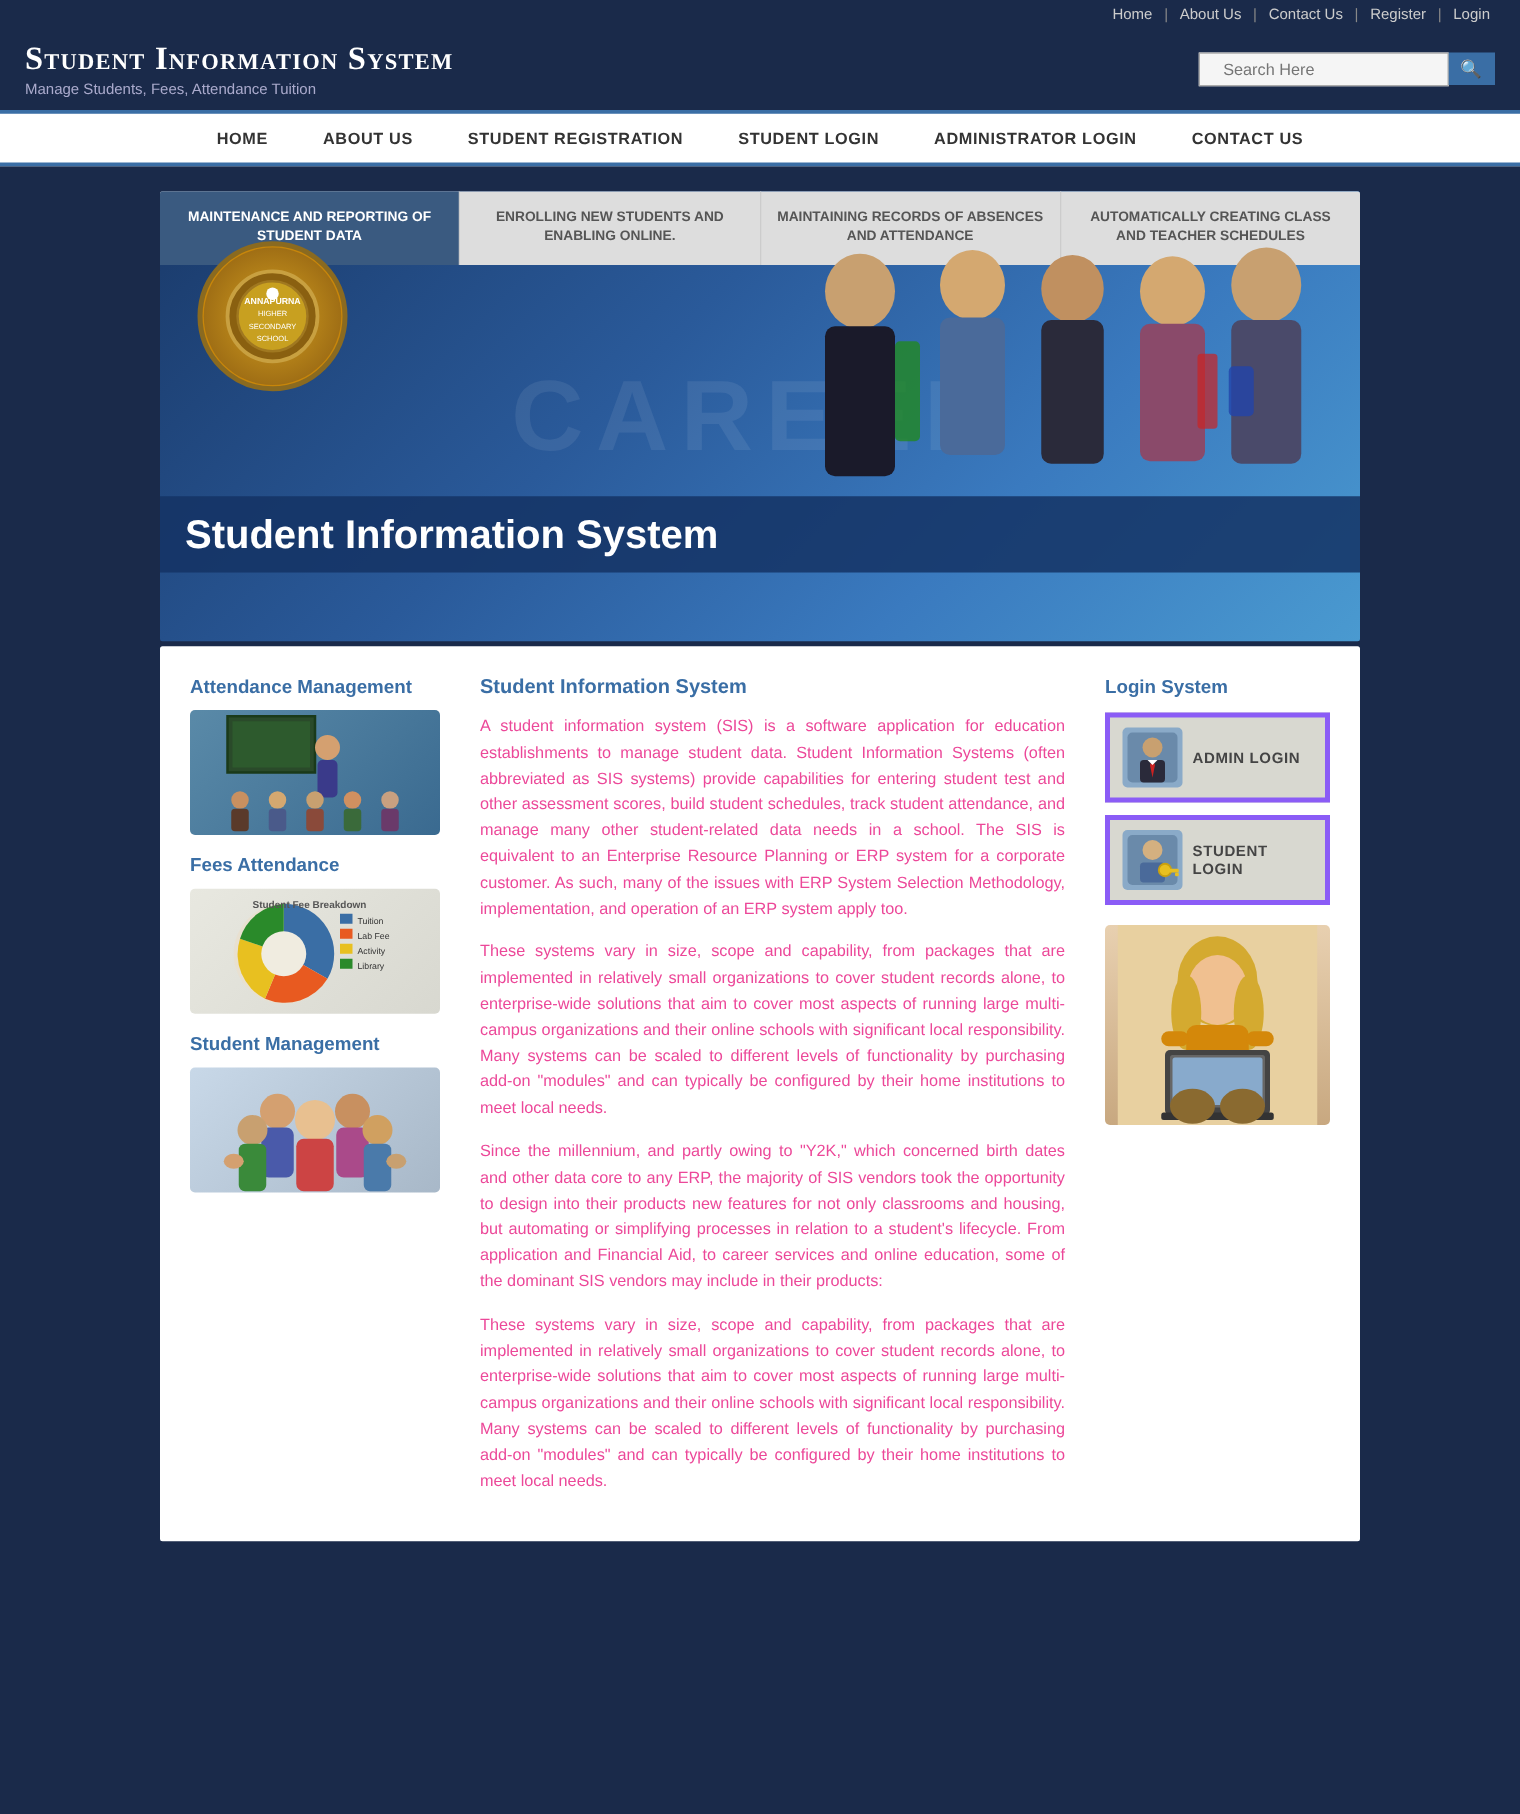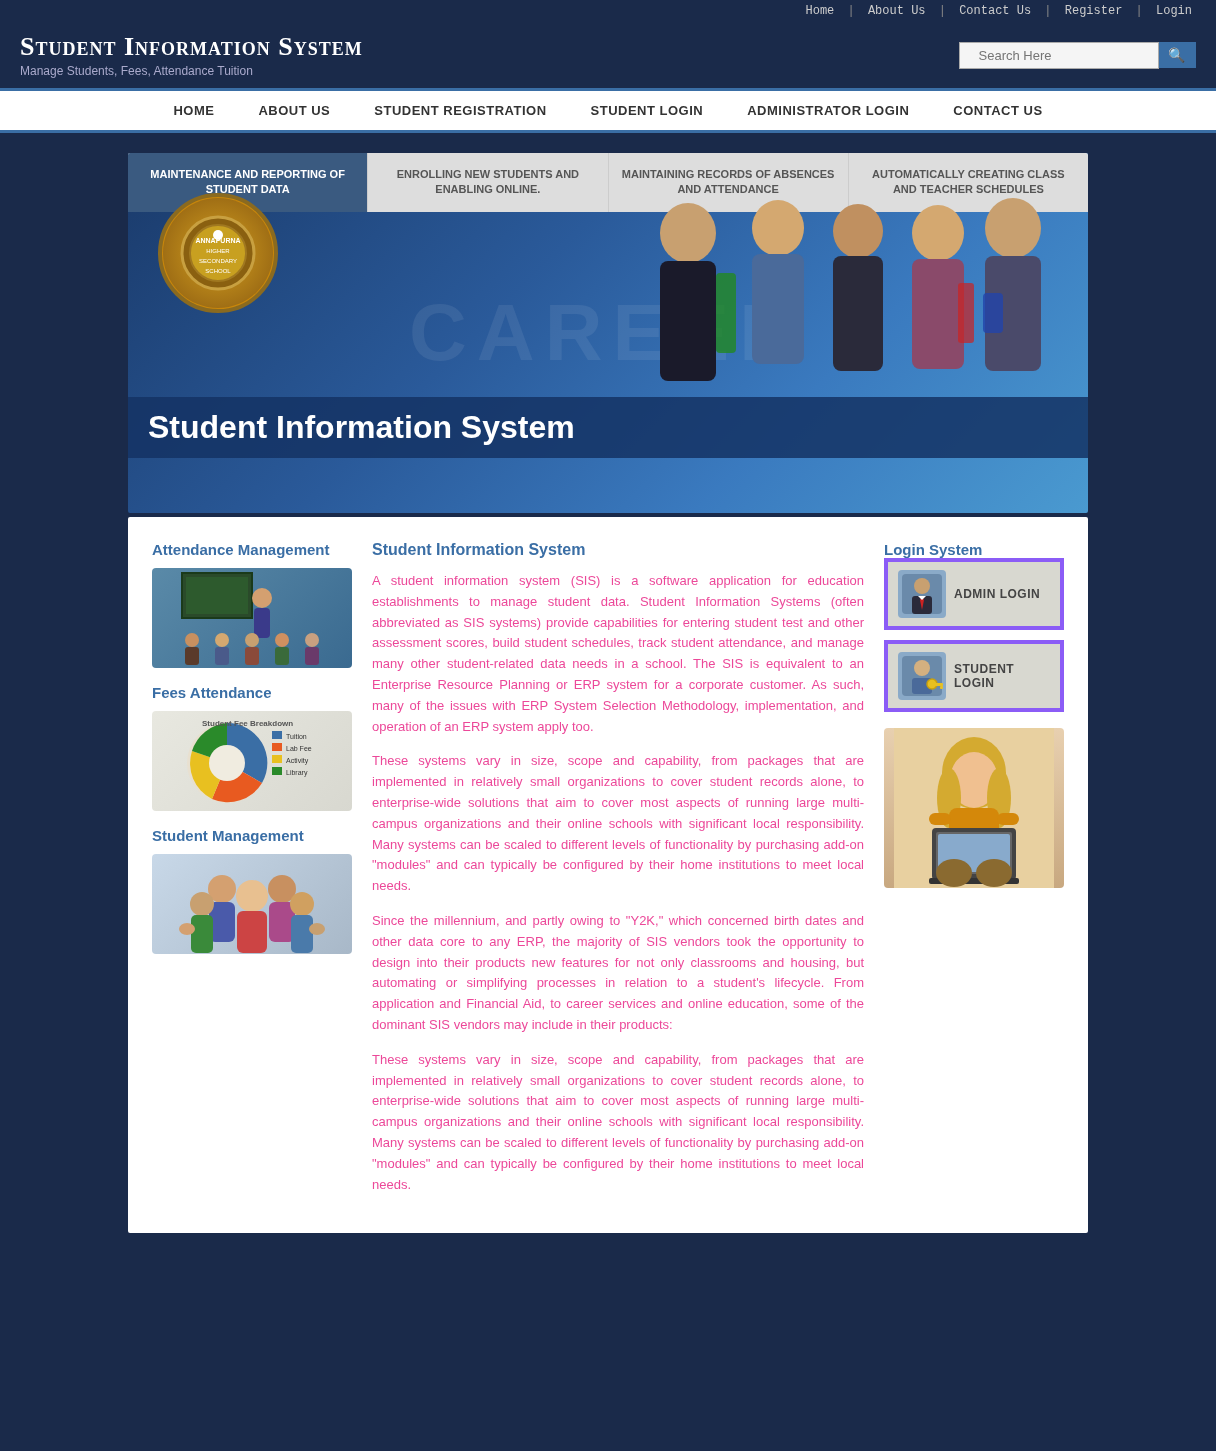--- a/index.html
+++ b/index.html
@@ -5,21 +5,20 @@
     * { margin: 0; padding: 0; box-sizing: border-box; }
     body { font-family: Arial, sans-serif; background: #1a2a4a; color: #333; font-size: 14px; }
 
     
     .top-bar {
       background: #1a2a4a;
       text-align: right;
       padding: 4px 20px;
       font-size: 12px;
       color: #ccc;
-      font-family: Liberation Mono, monospace;
     }
     .top-bar a { color: #ccc; text-decoration: none; margin: 0 4px; }
     .top-bar span { color: #888; margin: 0 2px; }
 
     
     .header {
       background: #1a2a4a;
       padding: 10px 20px;
       display: flex;
       align-items: center;
@@ -166,21 +165,21 @@
 
     
     .content-area {
       background: #fff;
       margin-top: 4px;
       padding: 24px;
       border-radius: 2px;
     }
     .content-grid {
       display: flex;
-      gap: 20px;
+      gap: 32px;
     }
 
     
     .left-sidebar { width: 200px; flex-shrink: 0; }
     .sidebar-section-title {
       color: #3a6ea5;
       font-size: 15px;
       margin-bottom: 10px;
       font-weight: bold;
     }
@@ -221,20 +220,21 @@
       font-size: 13px;
       color: #ec4899;
       text-align: justify;
     }
 
     
     .right-sidebar { width: 180px; flex-shrink: 0; }
     .right-sidebar h3 {
       color: #3a6ea5;
       font-size: 15px;
+      margin-bottom: 12px;
       font-weight: bold;
     }
     .login-btn {
       display: flex;
       align-items: center;
       background: #d8d8d0;
       border: 4px solid #8b5cf6;
       padding: 8px 10px;
       margin-bottom: 10px;
       cursor: pointer;

